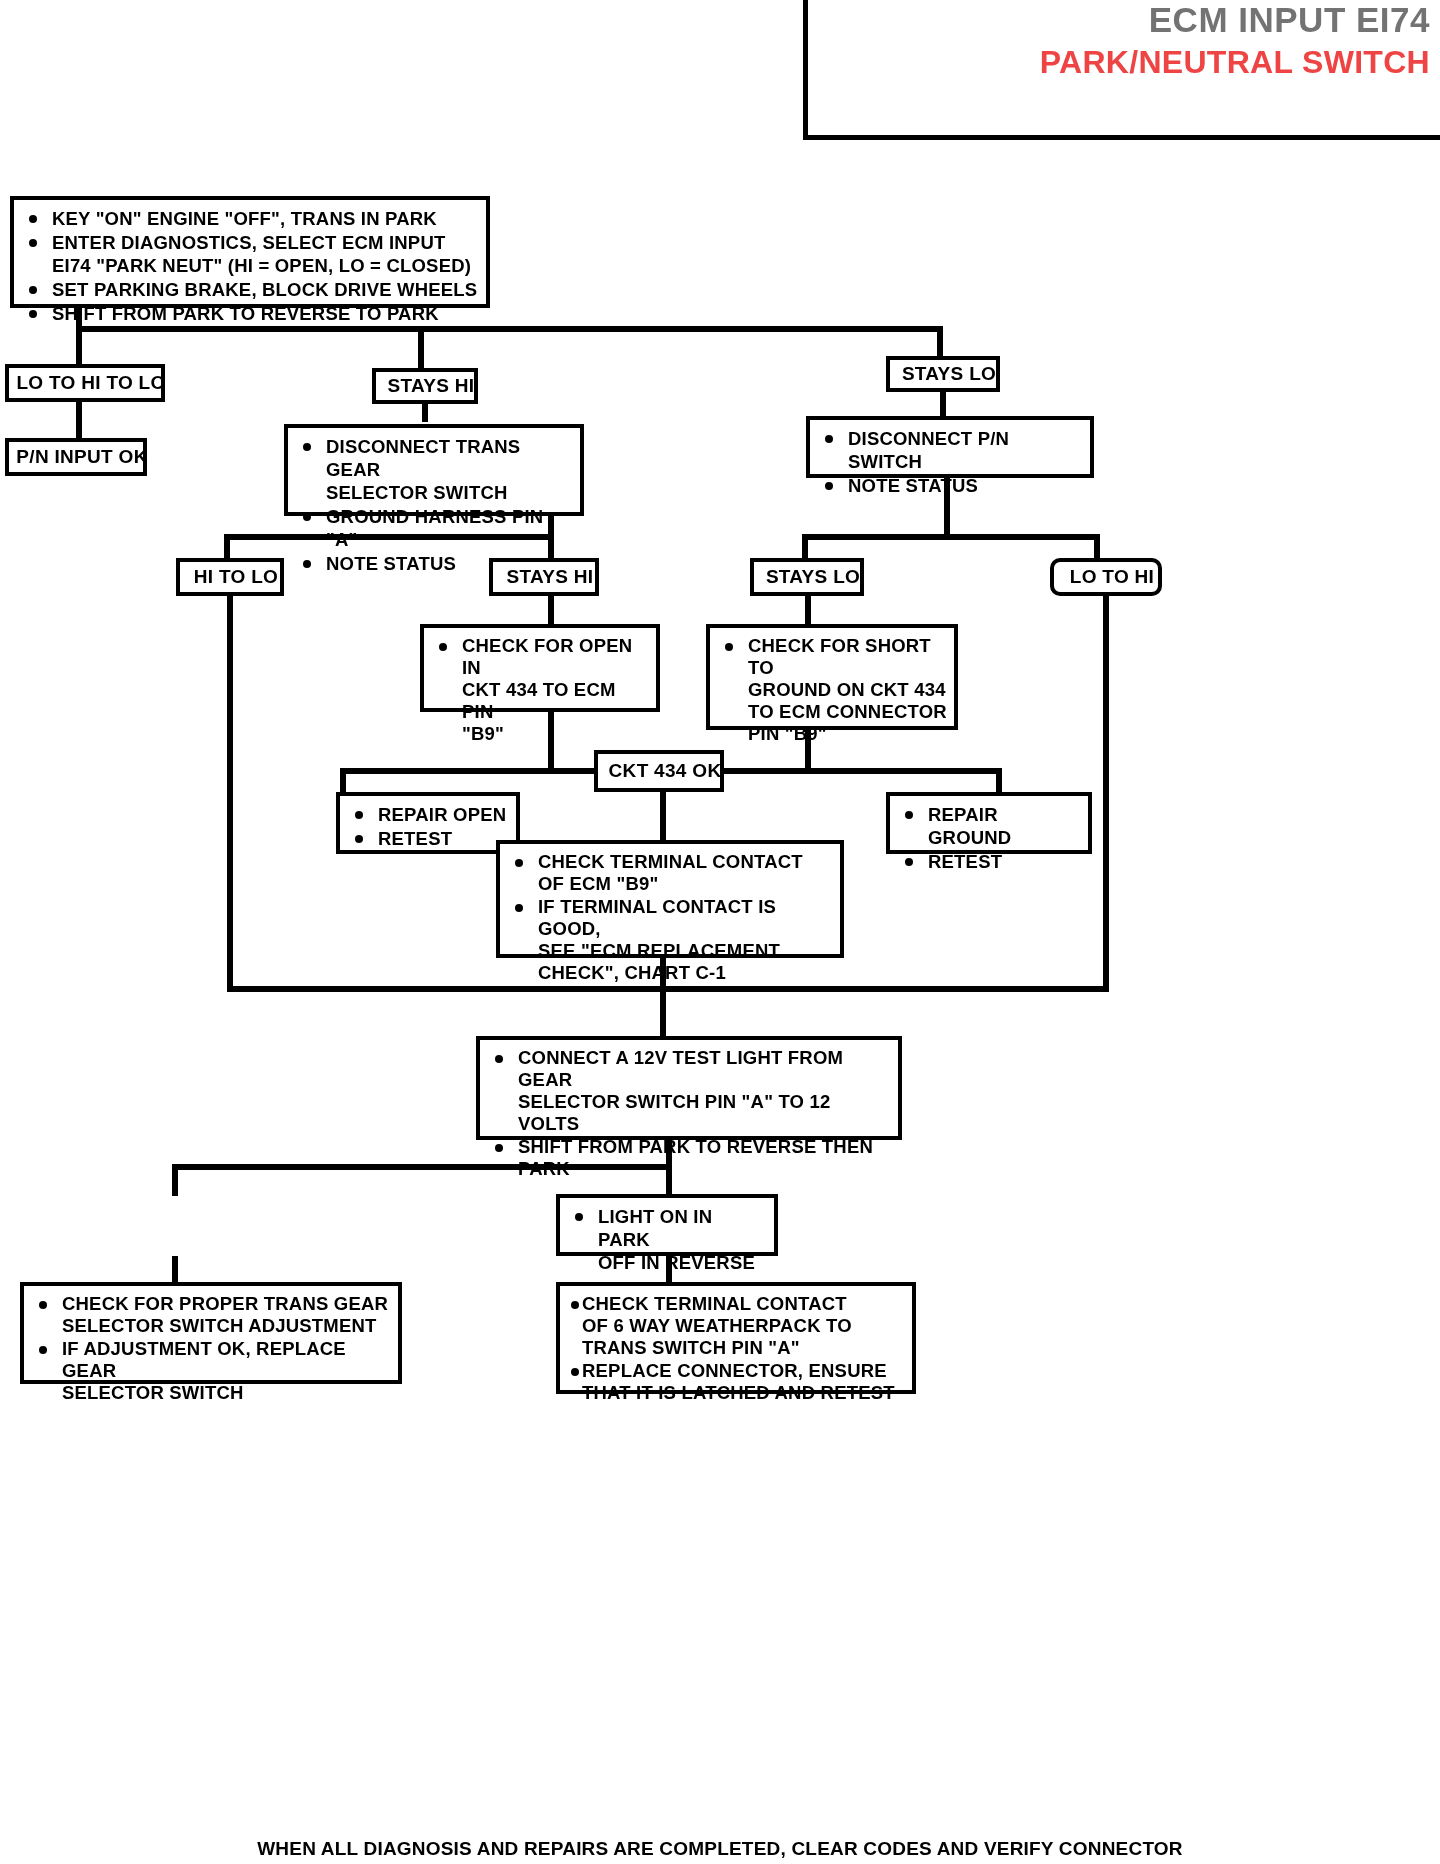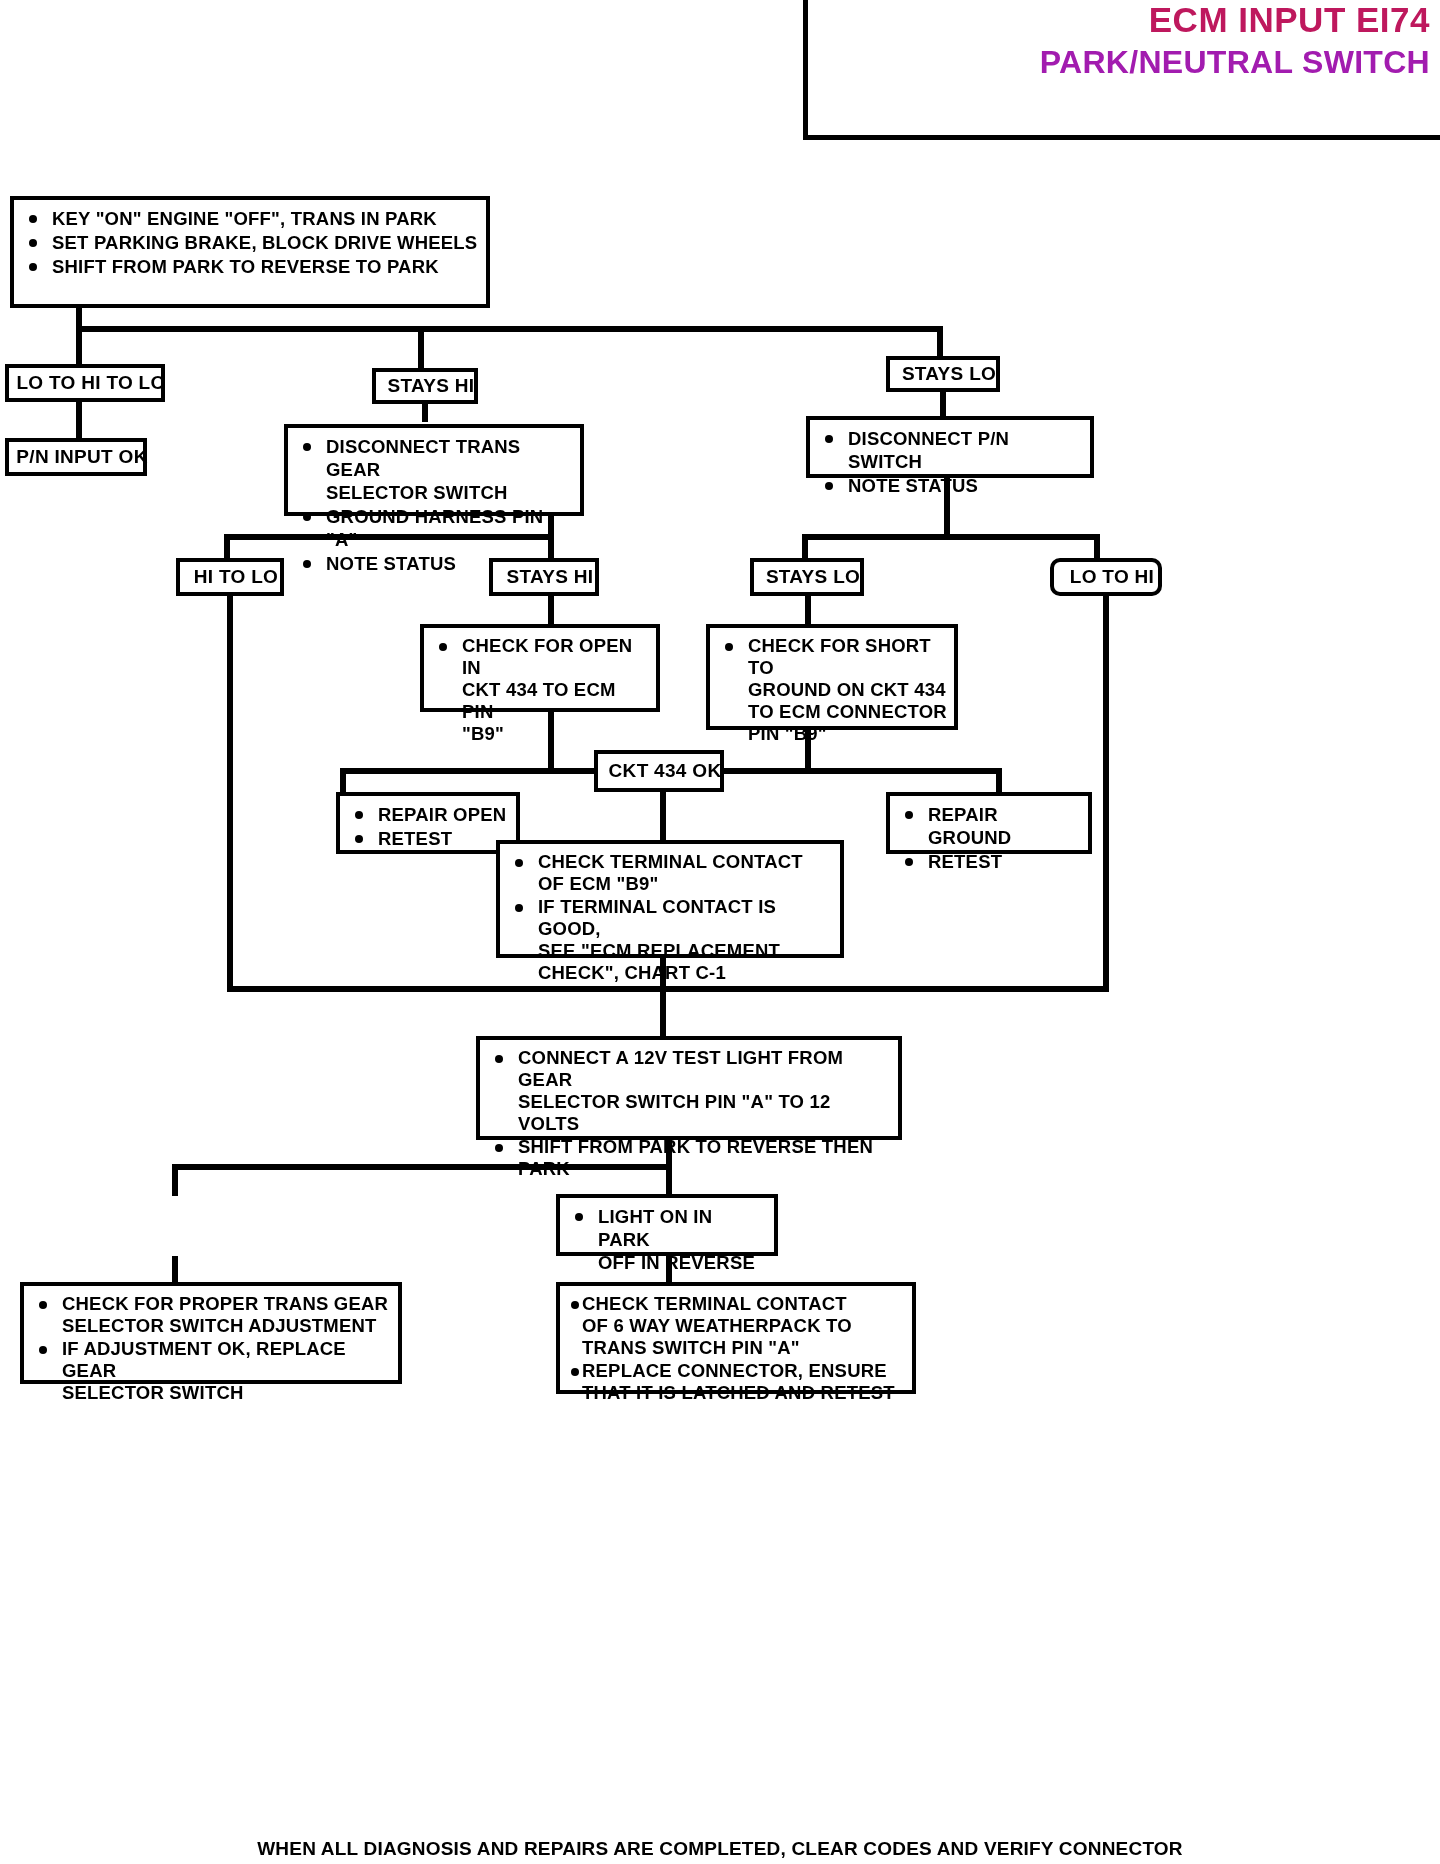--- a/index.html
+++ b/index.html
@@ -27,31 +27,31 @@
     border-bottom: 5px solid #000;
     box-sizing: border-box;
   }
   #title-main {
     position: absolute;
     right: 10px;
     top: 4px;
     font-size: 35px;
     font-weight: bold;
     letter-spacing: 0.5px;
-    color: #be185d;
+    color: #737373;
     white-space: nowrap;
   }
   #title-sub {
     position: absolute;
     right: 10px;
     top: 48px;
     font-size: 32px;
     font-weight: bold;
     letter-spacing: 0.3px;
-    color: #a21caf;
+    color: #ef4444;
     white-space: nowrap;
   }
 
   
   .box {
     position: absolute;
     border: 4px solid #000;
     background: #fff;
     box-sizing: border-box;
     color: #000;
@@ -121,20 +121,22 @@
 <div id="page">
 
   <div id="title-block">
     <div id="title-main">ECM INPUT EI74</div>
     <div id="title-sub">PARK/NEUTRAL SWITCH</div>
   </div>
 
   <div class="box list-box" style="left:10px; top:196px; width:480px; height:112px;">
     <ul>
       <li>KEY "ON" ENGINE "OFF", TRANS  IN PARK</li>
+      <li>ENTER DIAGNOSTICS, SELECT ECM INPUT
+EI74 "PARK NEUT"  (HI = OPEN, LO  = CLOSED)</li>
       <li>SET PARKING BRAKE, BLOCK DRIVE WHEELS</li>
       <li>SHIFT FROM PARK TO REVERSE TO PARK</li>
     </ul>
   </div>
 
   <div class="ln" style="left:76px; top:308px; width:6px; height:22px;"></div>
 
   <div class="ln" style="left:76px; top:326px; width:867px; height:6px;"></div>
 
   <div class="ln" style="left:76px; top:326px; width:6px; height:38px;"></div>

